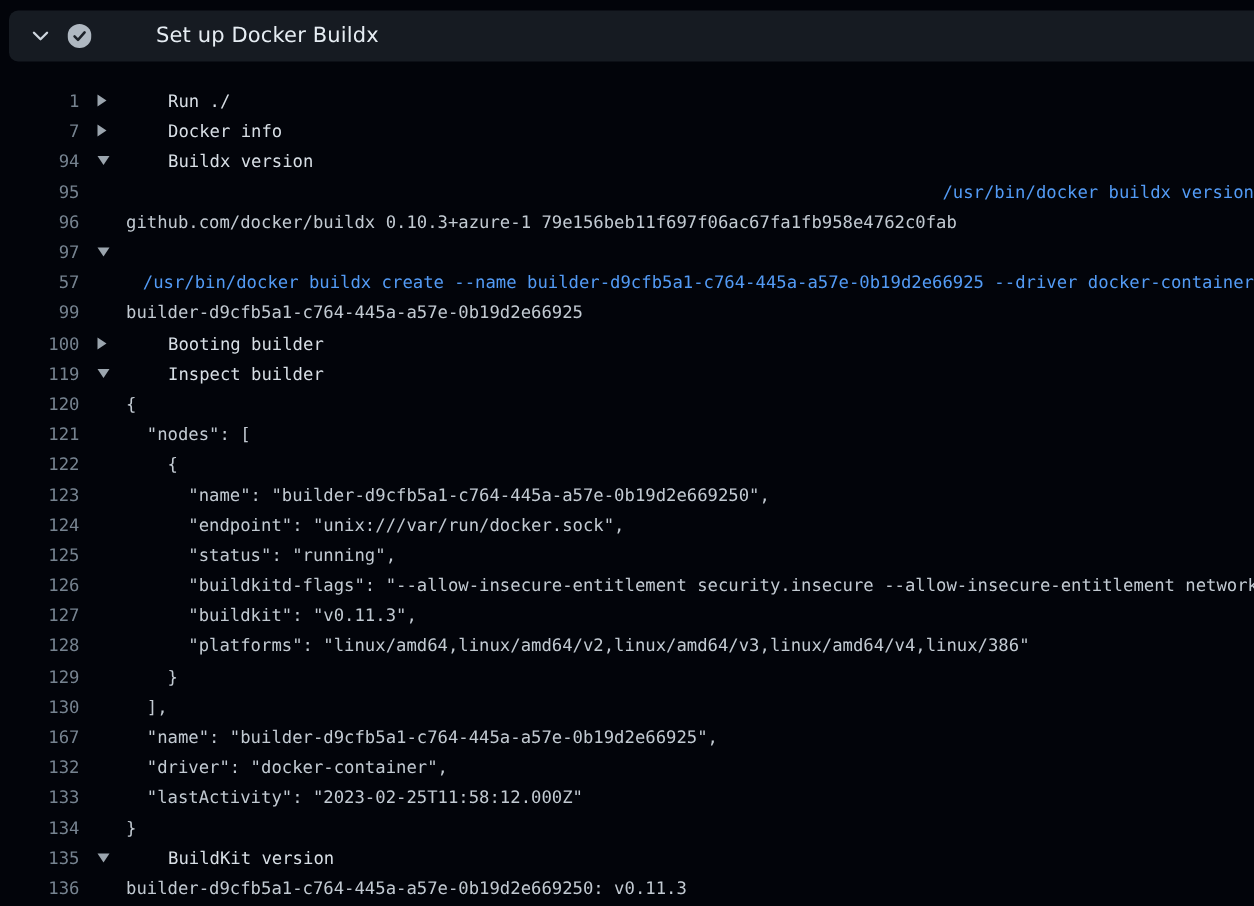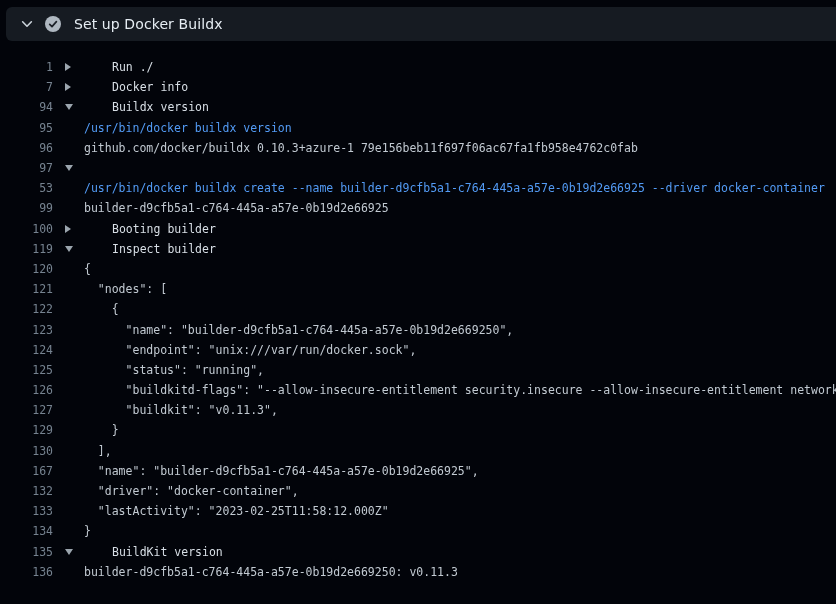--- a/index.html
+++ b/index.html
@@ -30,38 +30,39 @@
     padding-left:14px;cursor:pointer;
   }
   .chev{width:14px;height:14px;margin-right:11px;display:flex;color:var(--chevron);flex:none;}
   .check{width:16px;height:16px;margin-right:13px;display:flex;flex:none;}
   .check circle{fill:var(--check_circle);}
   .check path{stroke:var(--check_mark);}
   .step-title{
     font-family:"DejaVu Sans","Liberation Sans",sans-serif;
     font-size:14px;font-weight:500;color:var(--step_title);
     letter-spacing:.1px;
+    margin-left:30px;
   }
   .log{padding-top:16px;}
   .row{
     display:flex;align-items:center;height:20.2px;
     font-size:11.5px;white-space:pre;width:836px;
   }
   .num{
     width:53px;flex:none;text-align:right;
     color:var(--line_number);cursor:pointer;
   }
   .gut{width:27px;flex:none;display:flex;align-items:center;padding-left:12px;}
   .tri-right{width:0;height:0;border-left:6px solid var(--triangle);
     border-top:4.5px solid transparent;border-bottom:4.5px solid transparent;}
   .tri-down{width:0;height:0;border-top:6px solid var(--triangle);
     border-left:4.5px solid transparent;border-right:4.5px solid transparent;}
   .txt{flex:1 1 auto;min-width:0;overflow:hidden;color:var(--output_text);}
   .txt.title{color:var(--group_title);padding-left:32px;}
-  .txt.cmd{color:var(--command_blue);padding-left:4px;}
+  .txt.cmd{color:var(--command_blue);padding-left:4px;text-align:right;}
   .txt.out{padding-left:4px;}
   .row.group{cursor:pointer;}
 </style>
 </head>
 <body>
 
 <div>
 
   <div class="step-header">
     <span class="chev">
@@ -114,21 +115,21 @@
     </span>
     <span class="txt out">github.com/docker/buildx 0.10.3+azure-1 79e156beb11f697f06ac67fa1fb958e4762c0fab</span>
   </div>
       <div class="row group">
     <span class="num">97</span>
     <span class="gut">
       <span class="tri tri-down"></span>
     </span>
   </div>
       <div class="row">
-    <span class="num">53</span>
+    <span class="num">57</span>
     <span class="gut">
       
     </span>
     <span class="txt cmd">/usr/bin/docker buildx create --name builder-d9cfb5a1-c764-445a-a57e-0b19d2e66925 --driver docker-container</span>
   </div>
       <div class="row">
     <span class="num">99</span>
     <span class="gut">
       
     </span>
@@ -198,20 +199,27 @@
     <span class="txt out">      "buildkitd-flags": "--allow-insecure-entitlement security.insecure --allow-insecure-entitlement network</span>
   </div>
       <div class="row">
     <span class="num">127</span>
     <span class="gut">
       
     </span>
     <span class="txt out">      "buildkit": "v0.11.3",</span>
   </div>
       <div class="row">
+    <span class="num">128</span>
+    <span class="gut">
+      
+    </span>
+    <span class="txt out">      "platforms": "linux/amd64,linux/amd64/v2,linux/amd64/v3,linux/amd64/v4,linux/386"</span>
+  </div>
+      <div class="row">
     <span class="num">129</span>
     <span class="gut">
       
     </span>
     <span class="txt out">    }</span>
   </div>
       <div class="row">
     <span class="num">130</span>
     <span class="gut">
       

